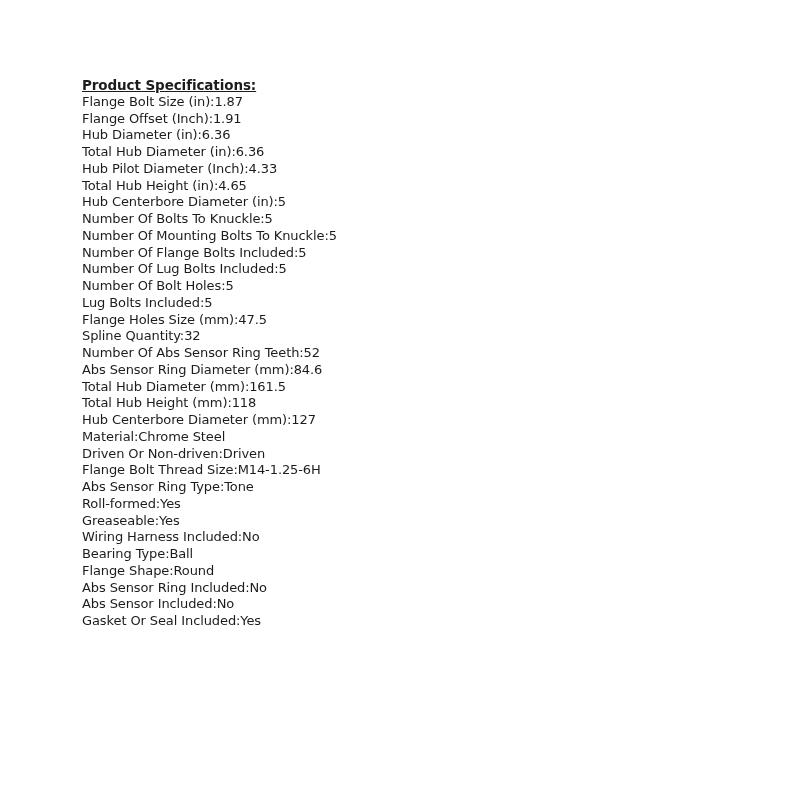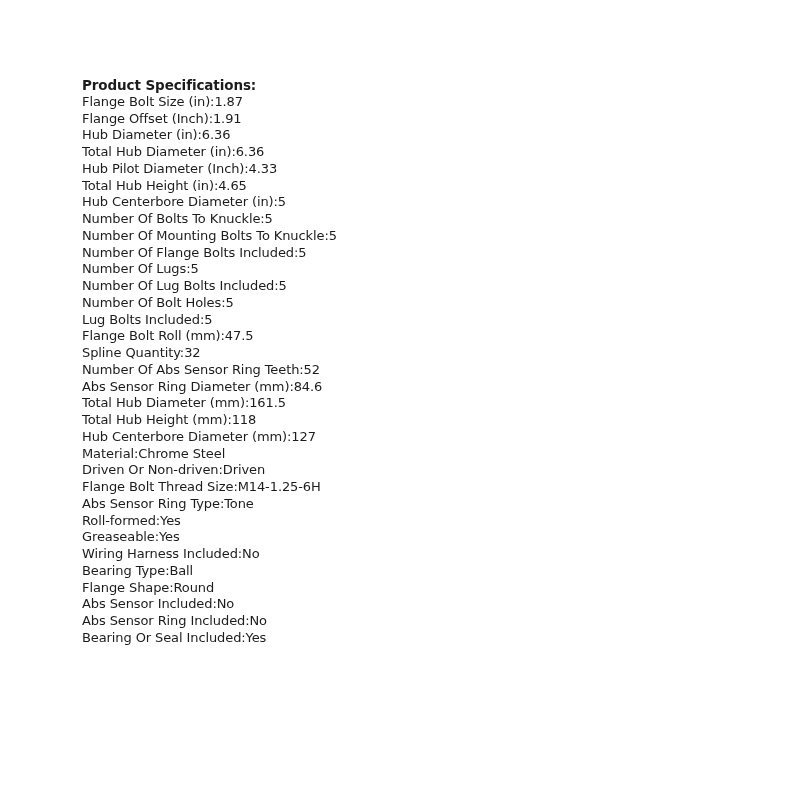--- a/index.html
+++ b/index.html
@@ -19,20 +19,21 @@
     left: 82px;
     top: 77px;
     width: 640px;
   }
   .title {
     font-weight: bold;
     font-size: 13.5px;
     line-height: 16.75px;
     letter-spacing: -0.1px;
     white-space: nowrap;
+    text-decoration: underline;
   }
   .spec-line {
     font-size: 13px;
     line-height: 16.75px;
     letter-spacing: -0.1px;
     white-space: nowrap;
   }
 </style>
 </head>
 <body style="background: rgb(255, 255, 255); color: rgb(28, 28, 28);">
@@ -54,29 +55,28 @@
 
   <div class="spec-line"><span>Hub Centerbore Diameter (in)</span><span>:</span><span>5</span></div>
 
 
   <div class="spec-line"><span>Number Of Bolts To Knuckle</span><span>:</span><span>5</span></div>
 
   <div class="spec-line"><span>Number Of Mounting Bolts To Knuckle</span><span>:</span><span>5</span></div>
 
   <div class="spec-line"><span>Number Of Flange Bolts Included</span><span>:</span><span>5</span></div>
 
-  <div class="spec-line"><span>Number Of Lugs</span><span>:</span><span>5</span></div>
 
   <div class="spec-line"><span>Number Of Lug Bolts Included</span><span>:</span><span>5</span></div>
 
   <div class="spec-line"><span>Number Of Bolt Holes</span><span>:</span><span>5</span></div>
 
   <div class="spec-line"><span>Lug Bolts Included</span><span>:</span><span>5</span></div>
 
-  <div class="spec-line"><span>Flange Bolt Roll (mm)</span><span>:</span><span>47.5</span></div>
+  <div class="spec-line"><span>Flange Holes Size (mm)</span><span>:</span><span>47.5</span></div>
 
   <div class="spec-line"><span>Spline Quantity</span><span>:</span><span>32</span></div>
 
   <div class="spec-line"><span>Number Of Abs Sensor Ring Teeth</span><span>:</span><span>52</span></div>
 
   <div class="spec-line"><span>Abs Sensor Ring Diameter (mm)</span><span>:</span><span>84.6</span></div>
 
   <div class="spec-line"><span>Total Hub Diameter (mm)</span><span>:</span><span>161.5</span></div>
 
   <div class="spec-line"><span>Total Hub Height (mm)</span><span>:</span><span>118</span></div>
@@ -96,19 +96,19 @@
   <div class="spec-line"><span>Roll-formed</span><span>:</span><span>Yes</span></div>
 
   <div class="spec-line"><span>Greaseable</span><span>:</span><span>Yes</span></div>
 
   <div class="spec-line"><span>Wiring Harness Included</span><span>:</span><span>No</span></div>
 
   <div class="spec-line"><span>Bearing Type</span><span>:</span><span>Ball</span></div>
 
   <div class="spec-line"><span>Flange Shape</span><span>:</span><span>Round</span></div>
 
+  <div class="spec-line"><span>Abs Sensor Ring Included</span><span>:</span><span>No</span></div>
+
   <div class="spec-line"><span>Abs Sensor Included</span><span>:</span><span>No</span></div>
 
-  <div class="spec-line"><span>Abs Sensor Ring Included</span><span>:</span><span>No</span></div>
-
-  <div class="spec-line"><span>Bearing Or Seal Included</span><span>:</span><span>Yes</span></div>
+  <div class="spec-line"><span>Gasket Or Seal Included</span><span>:</span><span>Yes</span></div>
 </div>
 </div>
 
 </body></html>

